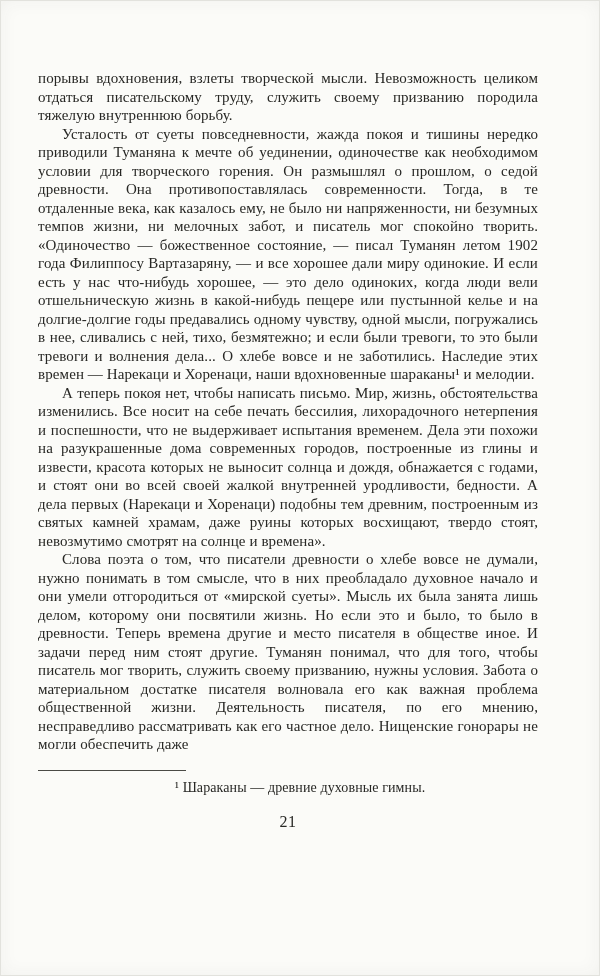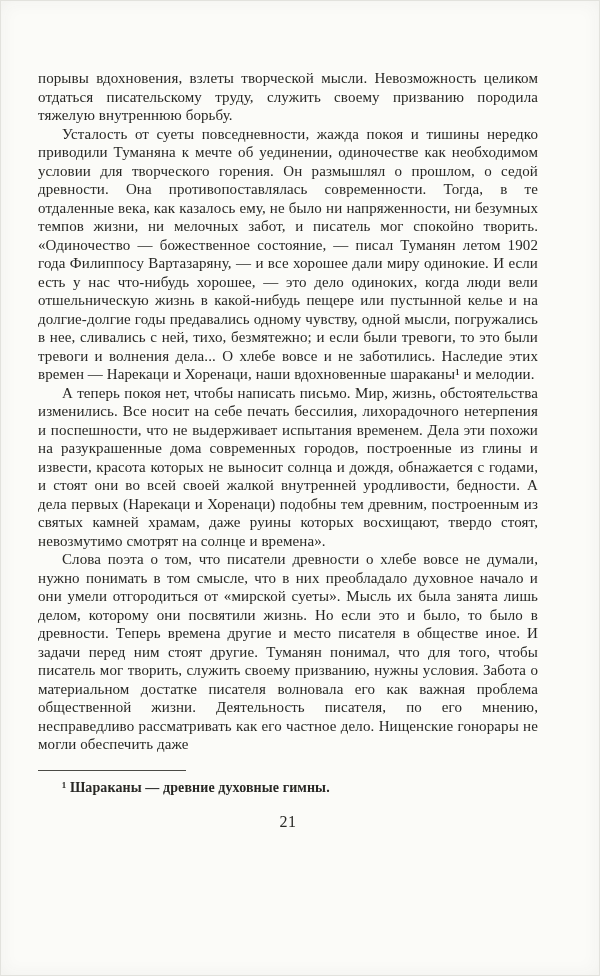--- a/index.html
+++ b/index.html
@@ -41,22 +41,21 @@
       width: 148px;
       border: 0;
       border-top: 1px solid #4a4a45;
       margin: 16px 0 0 0;
     }
     .footnote {
       margin: 8px 0 0 0;
       font-size: 14px;
       line-height: 18px;
       text-indent: 24px;
-      text-align: left;
-      font-weight: bold;
+      text-align: center;
     }
     .page-number {
       margin-top: 16px;
       text-align: center;
       font-size: 16px;
       letter-spacing: 0.5px;
     }
   </style>
 </head>
 <body>

